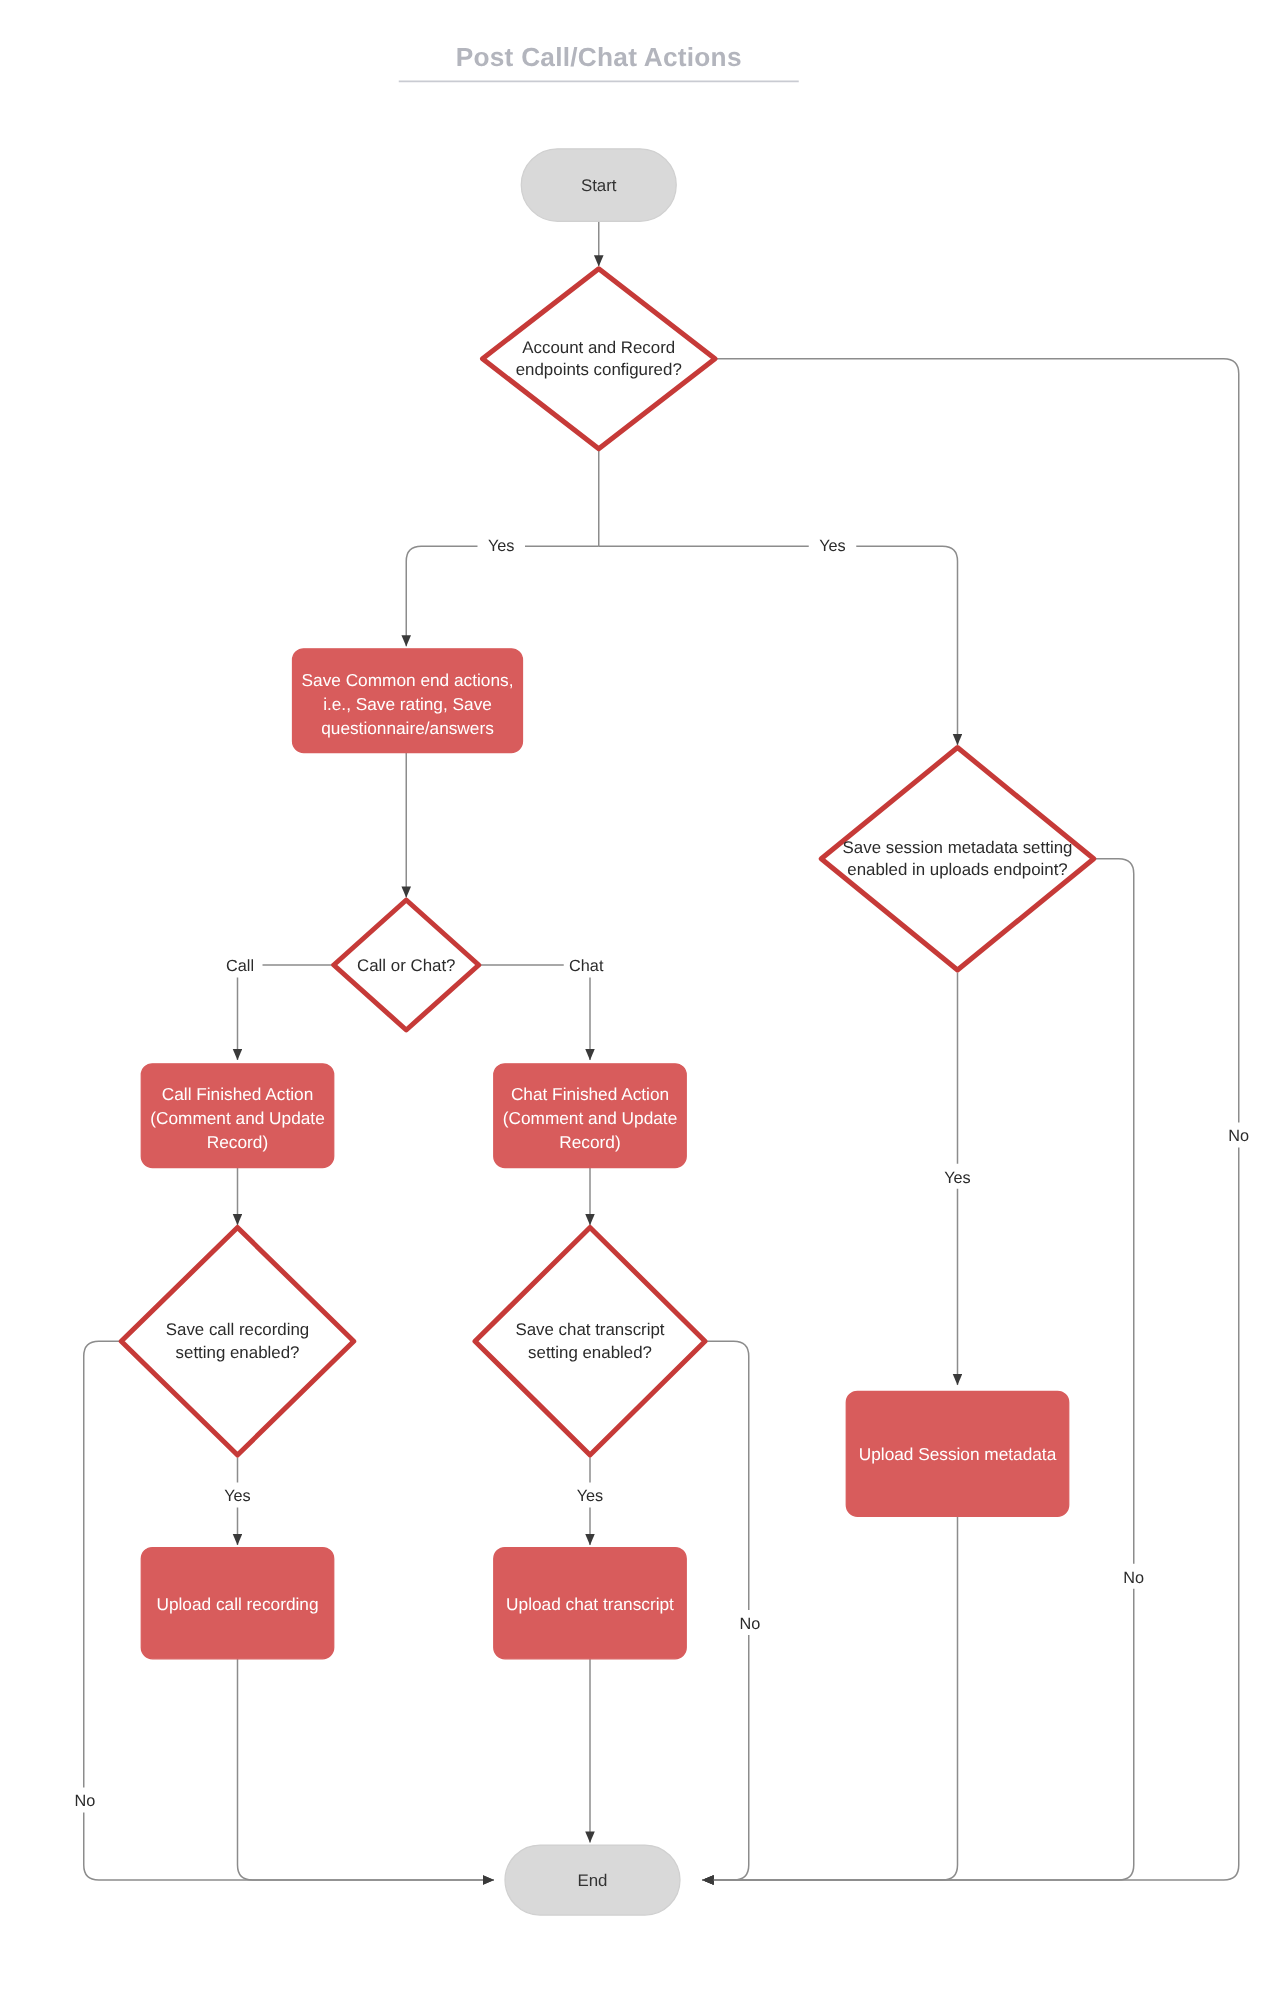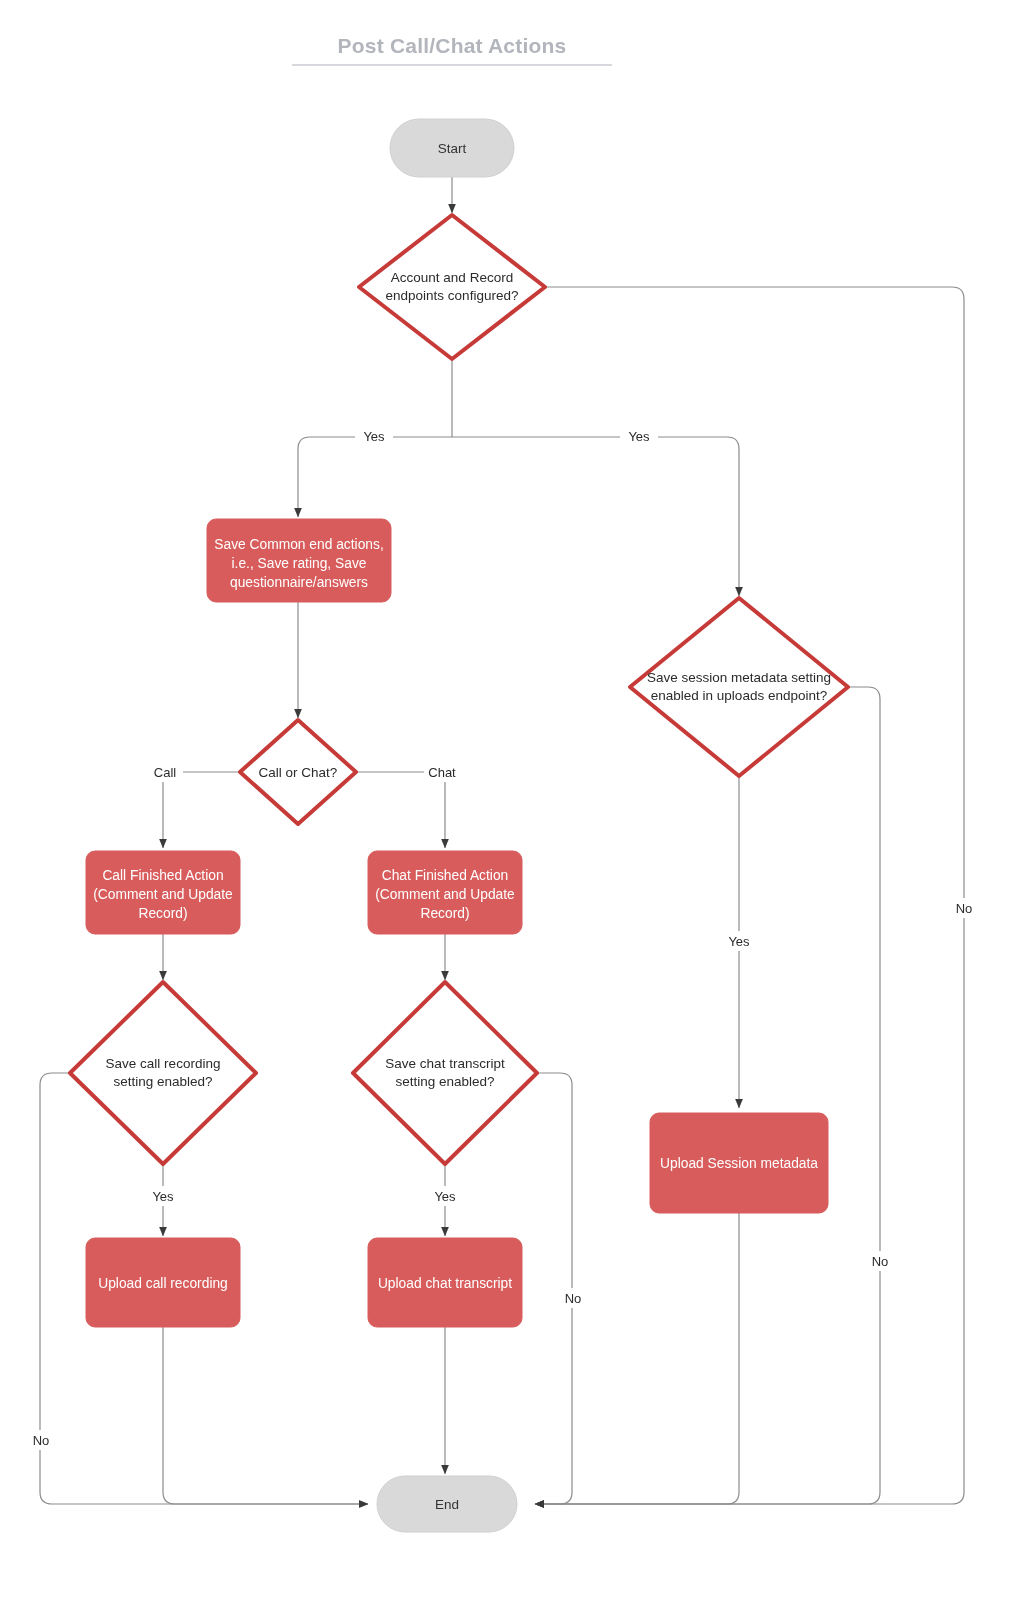--- a/index.html
+++ b/index.html
@@ -12,20 +12,21 @@
     font-family: "Liberation Sans", sans-serif;
     width: 1028px;
     height: 1600px;
     position: relative;
     overflow: hidden;
   }
   #diagram-root {
     position: relative;
     width: 928px;
     height: 1600px;
+    padding-left: 27px;
   }
   svg#flowchart {
     display: block;
     width: 1028px;
     height: 1600px;
   }
   .title-text {
     font-family: "Liberation Sans", sans-serif;
     font-size: 21px;
     font-weight: bold;

